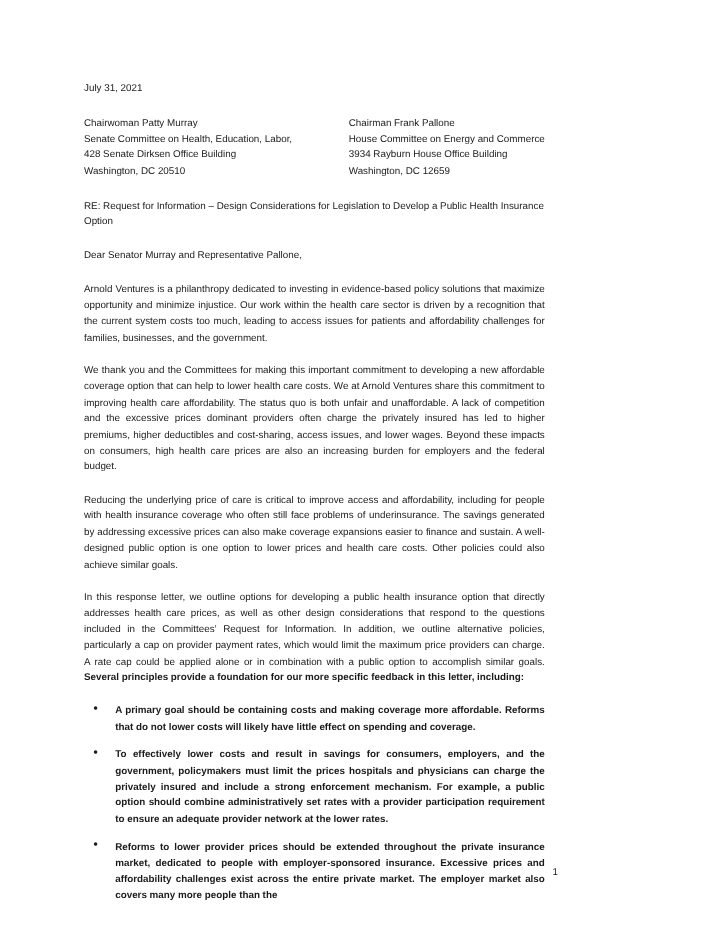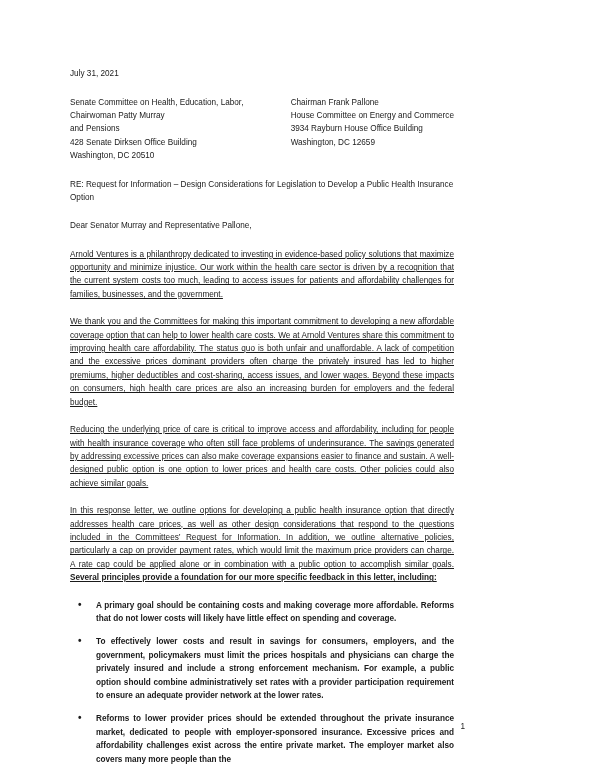--- a/index.html
+++ b/index.html
@@ -51,21 +51,20 @@
   .salutation {
     font-size: 8.2px;
     line-height: 13.2px;
     margin-bottom: 15px;
   }
   p.body {
     font-size: 8.2px;
     line-height: 13.4px;
     text-align: justify;
     margin: 0 0 14px 0;
-    text-decoration: underline;
   }
   p.body:last-child {
     margin-bottom: 0;
   }
   .bold {
     font-weight: bold;
   }
   ul.bullets {
     margin: 0;
     padding: 0 0 0 0;
@@ -97,23 +96,22 @@
 </style>
 </head>
 <body>
 
 <div class="page">
 
   <div class="date">July 31, 2021</div>
 
   <div class="addresses">
     <div class="addr-col left">
+      <div class="line">Chairwoman Patty Murray</div>
       <div class="line">Senate Committee on Health, Education, Labor,</div>
-      <div class="line">Chairwoman Patty Murray</div>
-      <div class="line">and Pensions</div>
       <div class="line">428 Senate Dirksen Office Building</div>
       <div class="line">Washington, DC 20510</div>
     </div>
     <div class="addr-col right">
       <div class="line">Chairman Frank Pallone</div>
       <div class="line">House Committee on Energy and Commerce</div>
       <div class="line">3934 Rayburn House Office Building</div>
       <div class="line">Washington, DC 12659</div>
     </div>
   </div>

